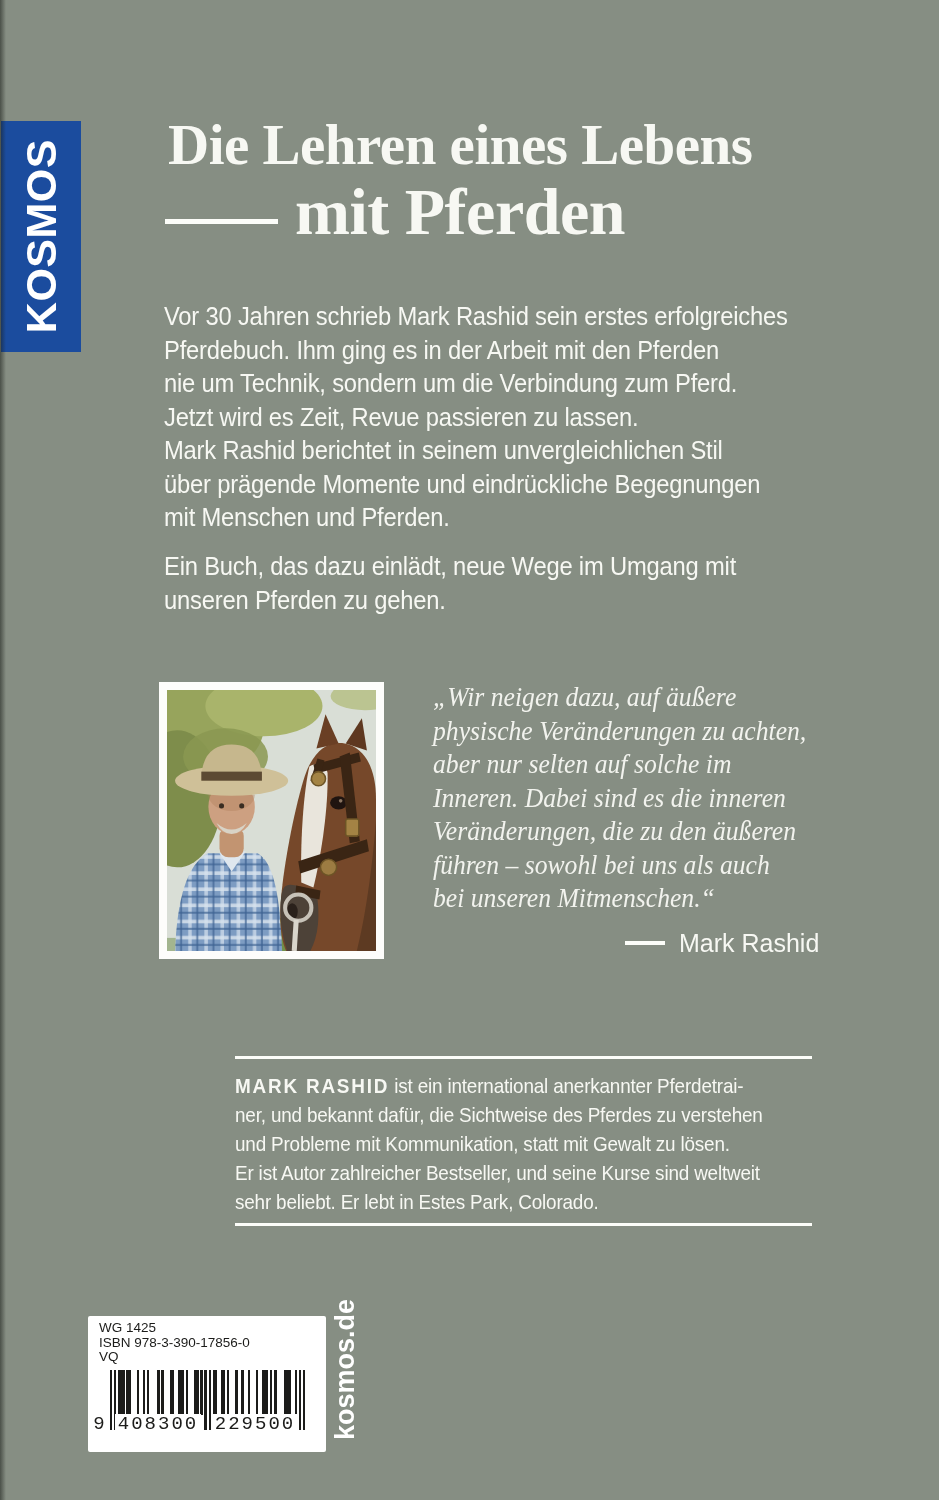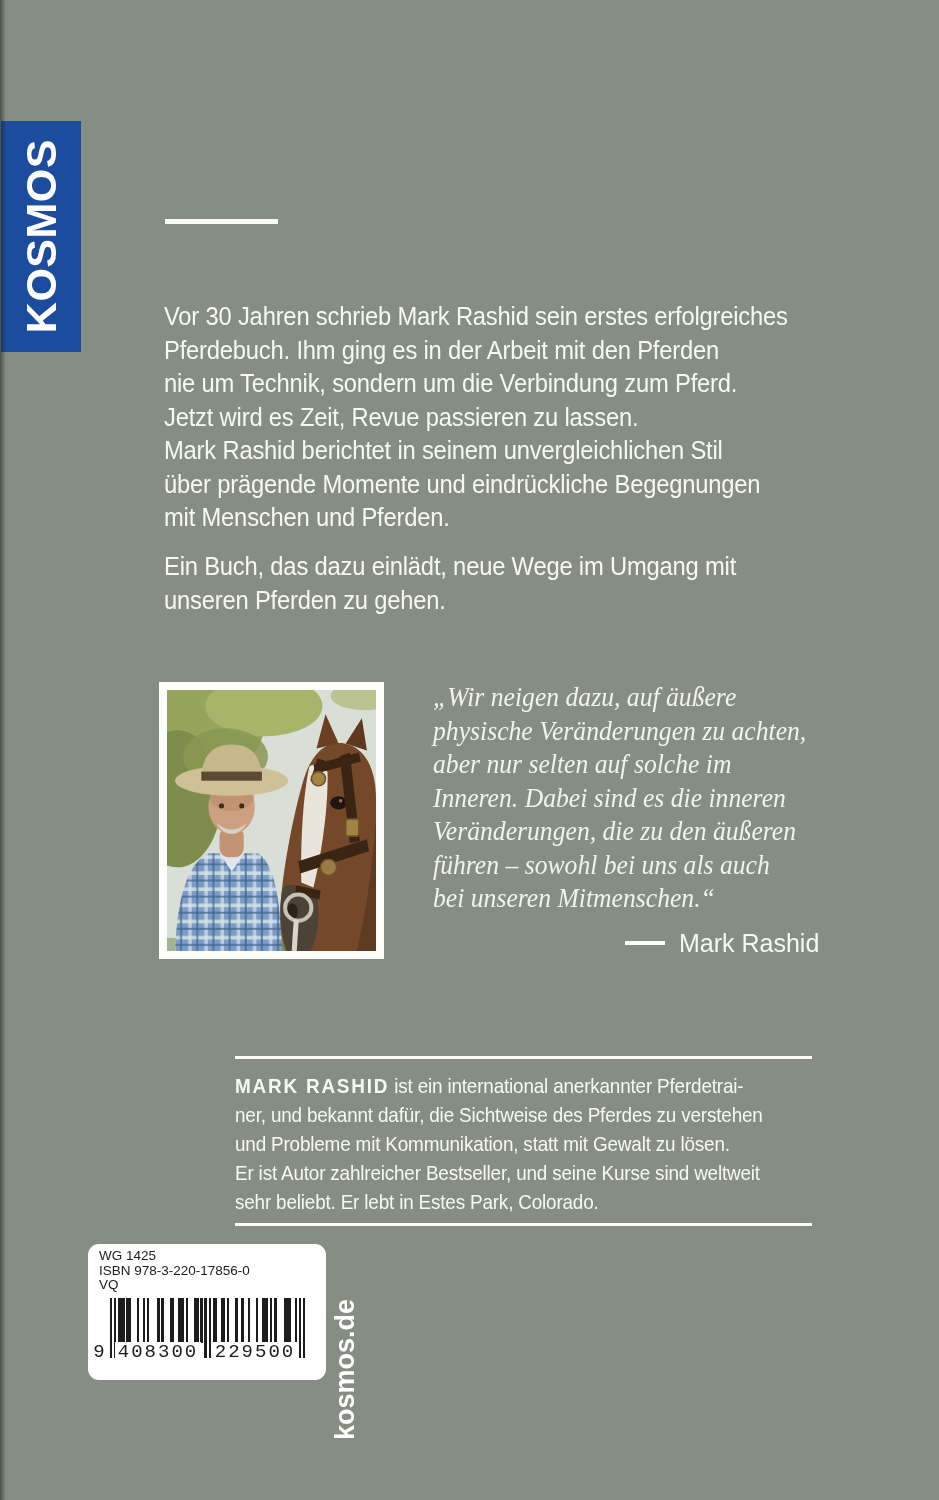--- a/index.html
+++ b/index.html
@@ -47,22 +47,22 @@
 
   
   .bio-rule{position:absolute; left:235px; width:577px; height:3px; background:var(--rule_white);}
   .bio-rule.top{top:1056px;}
   .bio-rule.bottom{top:1223px;}
   .bio{position:absolute; left:235px; top:1071px; color:var(--text_white); font-size:21px;
     line-height:29px; letter-spacing:-0.2px; transform:scaleX(0.9); transform-origin:0 0;}
   .bio-name{font-weight:700; letter-spacing:2px;}
 
   
-  .label{position:absolute; left:88px; top:1244px; width:238px; height:136px;
-    background:var(--label_bg); border-radius:11px; color:var(--label_ink);}
+  .label{position:absolute; left:88px; top:1316px; width:238px; height:136px;
+    background:var(--label_bg); border-radius:2px; color:var(--label_ink);}
   .label-line{padding-left:11px; font-size:13.5px; line-height:14.5px; white-space:nowrap;}
   .label-line.first{padding-top:5px;}
   .bars{position:absolute; left:22px; top:54px; width:195px; height:60px;}
   .bars i{position:absolute; top:0; height:45px; background:var(--label_ink);}
   .bars i.guard{height:60px;}
   .bc-digit{position:absolute; top:98px; font-family:"Liberation Mono",monospace; font-size:19px;
     line-height:20px; letter-spacing:2px; color:var(--label_ink); background:var(--label_bg); text-align:center;}
   .bc-lead{left:3px; width:18px;}
   .bc-left{left:27px; width:86px;}
   .bc-right{left:124px; width:86px;}
@@ -75,21 +75,23 @@
 </head>
 <body>
 
 <div class="cover">
   <div class="edge-left"></div>
 
   <div class="logo">
     <span class="vtext logo-text">KOSMOS</span>
   </div>
 
+  <h1 class="title-line1">Die Lehren eines Lebens</h1>
   <span class="title-rule"></span>
+  <div class="title-line2-text">mit Pferden</div>
 
   <div class="intro p1">
       <div class="tline">Vor 30 Jahren schrieb Mark Rashid sein erstes erfolgreiches</div>
       <div class="tline">Pferdebuch. Ihm ging es in der Arbeit mit den Pferden</div>
       <div class="tline">nie um Technik, sondern um die Verbindung zum Pferd.</div>
       <div class="tline">Jetzt wird es Zeit, Revue passieren zu lassen.</div>
       <div class="tline">Mark Rashid berichtet in seinem unvergleichlichen Stil</div>
       <div class="tline">über prägende Momente und eindrückliche Begegnungen</div>
       <div class="tline">mit Menschen und Pferden.</div>
     </div>
@@ -172,21 +174,21 @@
         <div class="tline">ner, und bekannt dafür, die Sichtweise des Pferdes zu verstehen</div>
         <div class="tline">und Probleme mit Kommunikation, statt mit Gewalt zu lösen.</div>
         <div class="tline">Er ist Autor zahlreicher Bestseller, und seine Kurse sind weltweit</div>
         <div class="tline">sehr beliebt. Er lebt in Estes Park, Colorado.</div>
       </div>
   </div>
   <div class="bio-rule bottom"></div>
 
   <div class="label">
     <div class="label-line first">WG 1425</div>
-    <div class="label-line">ISBN 978-3-220-17856-0</div>
+    <div class="label-line">ISBN 978-3-390-17856-0</div>
     <div class="label-line">VQ</div>
     <div class="bars">
         <i class="guard" style="left: 0px; width: 2.40263px;"></i>
         <i class="guard" style="left: 4.10526px; width: 2.40263px;"></i>
         <i class="" style="left: 8.21053px; width: 2.40263px;"></i>
         <i class="" style="left: 10.2632px; width: 2.40263px;"></i>
         <i class="" style="left: 12.3158px; width: 2.40263px;"></i>
         <i class="" style="left: 16.4211px; width: 2.40263px;"></i>
         <i class="" style="left: 18.4737px; width: 2.40263px;"></i>
         <i class="" style="left: 26.6842px; width: 2.40263px;"></i>

